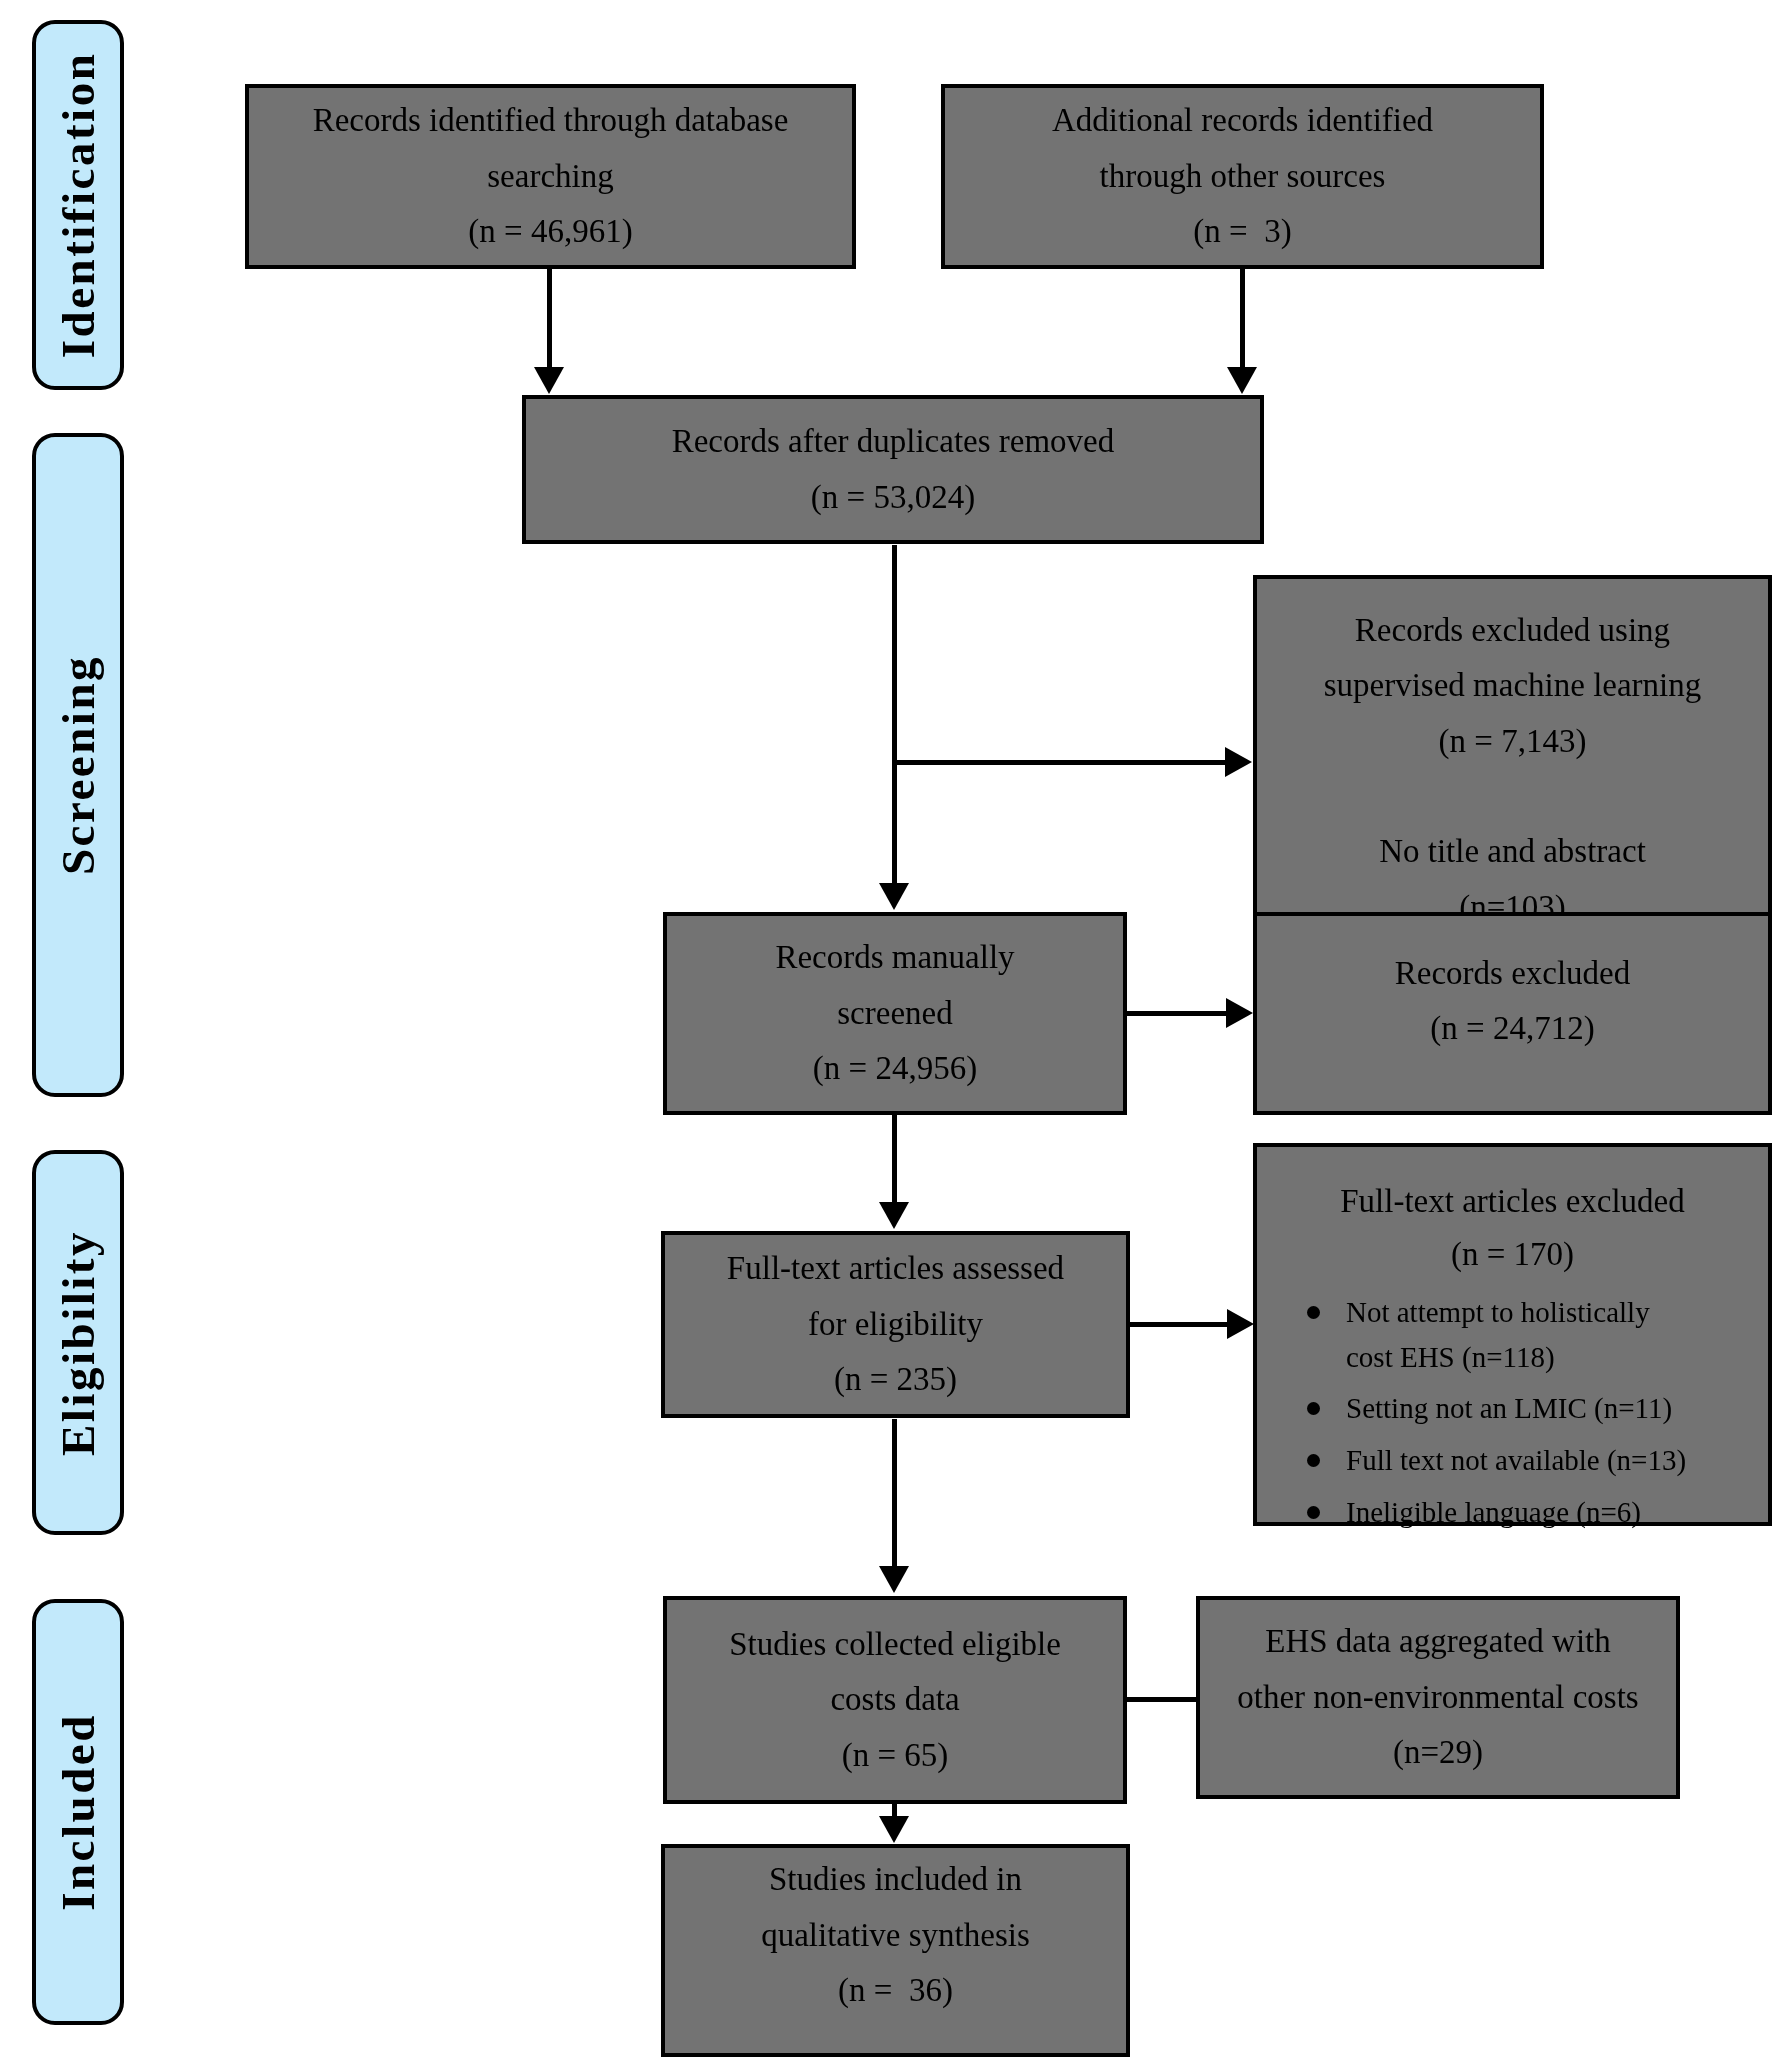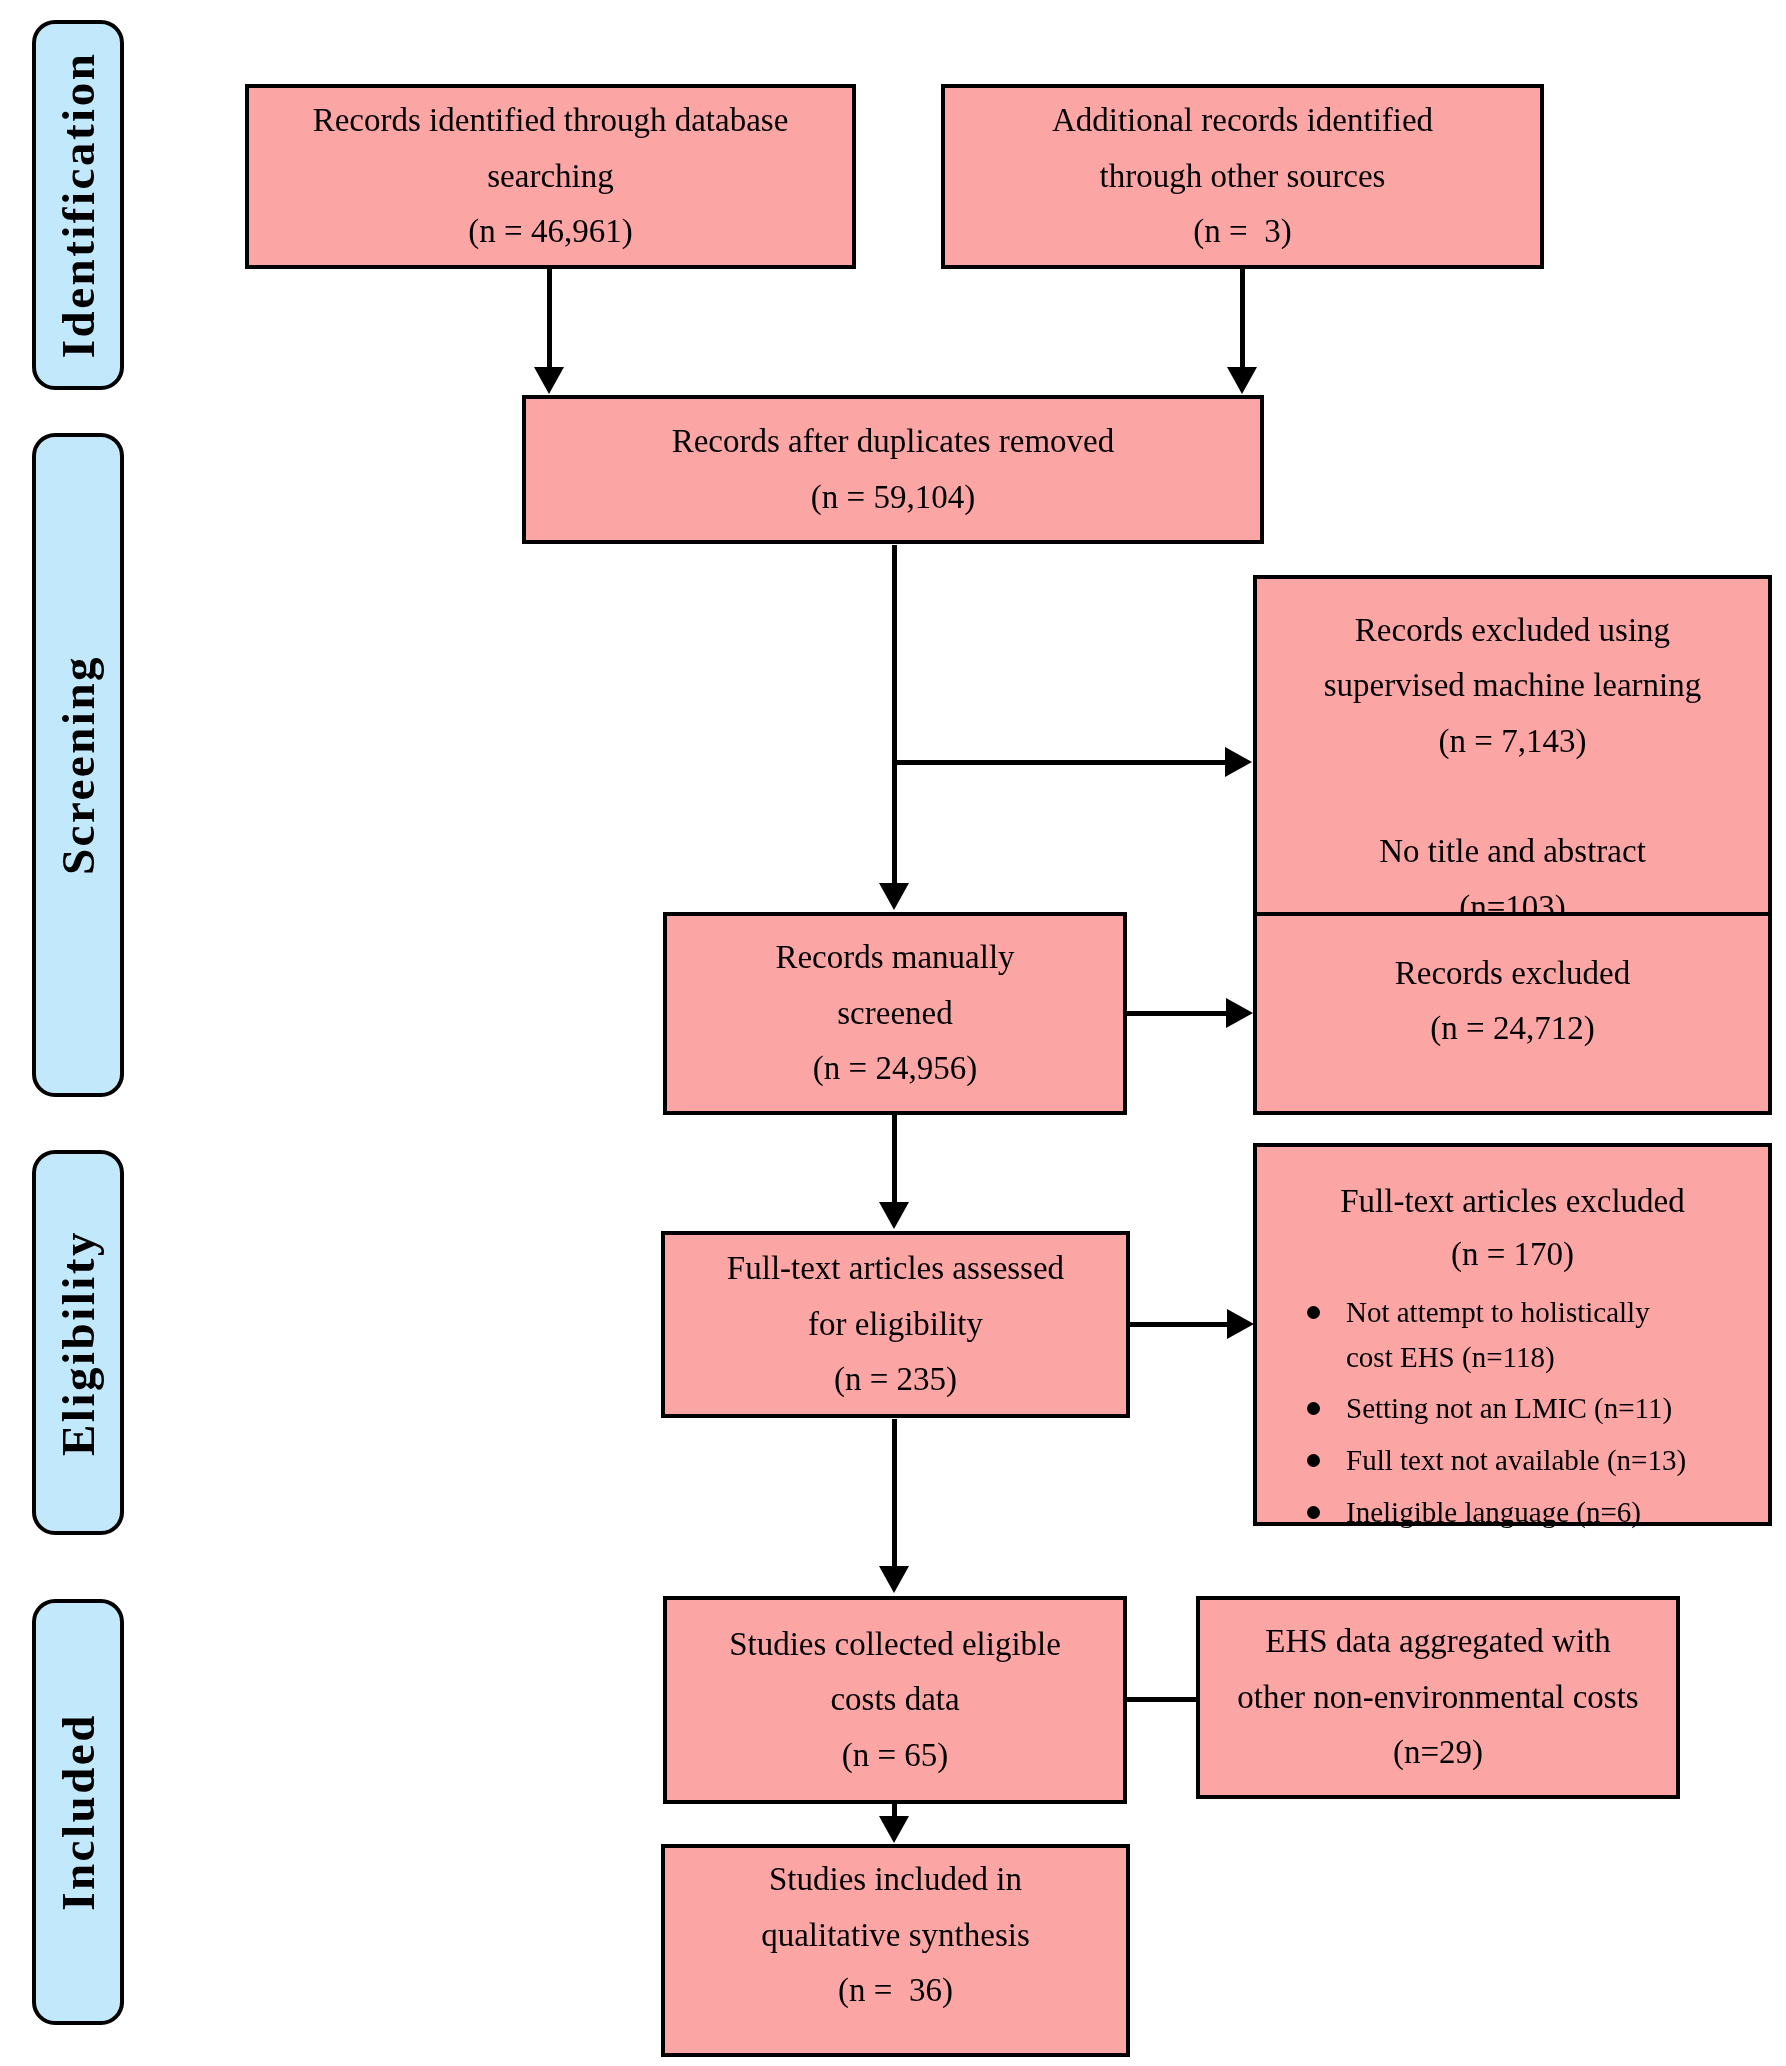--- a/index.html
+++ b/index.html
@@ -23,21 +23,21 @@
     transform:rotate(-90deg);
     white-space:nowrap;
     font-weight:bold;
     font-size:47px;
     letter-spacing:2.5px;
   }
   
   .fbox{
     position:absolute;
     box-sizing:border-box;
-    background:#fca5a5;
+    background:#737373;
     border:4.6px solid #000;
     display:flex;flex-direction:column;
     align-items:center;justify-content:center;
     text-align:center;
   }
   .fbox .box-text{
     white-space:pre-line;
     font-size:33px;
     line-height:1.68;
   }
@@ -119,21 +119,21 @@
 (n = &nbsp;3)</div>
   </div>
 
   <div class="vline" style="left:547px;top:269px;height:101px;"></div>
   <div class="head-down" style="left:534px;top:367px;"></div>
   <div class="vline" style="left:1240px;top:269px;height:101px;"></div>
   <div class="head-down" style="left:1227px;top:367px;"></div>
 
   <div class="fbox" style="left:522px;top:395px;width:742px;height:149px;">
     <div class="box-text">Records after duplicates removed
-(n = 59,104)</div>
+(n = 53,024)</div>
   </div>
 
   <div class="vline" style="left:892px;top:545px;height:340px;"></div>
   <div class="head-down" style="left:879px;top:883px;"></div>
   <div class="hline" style="left:894px;top:760px;width:332px;"></div>
   <div class="head-right" style="left:1225px;top:747px;"></div>
 
   <div class="fbox" style="left:1253px;top:575px;width:519px;height:388px;">
     <div class="box-text">Records excluded using
 supervised machine learning

